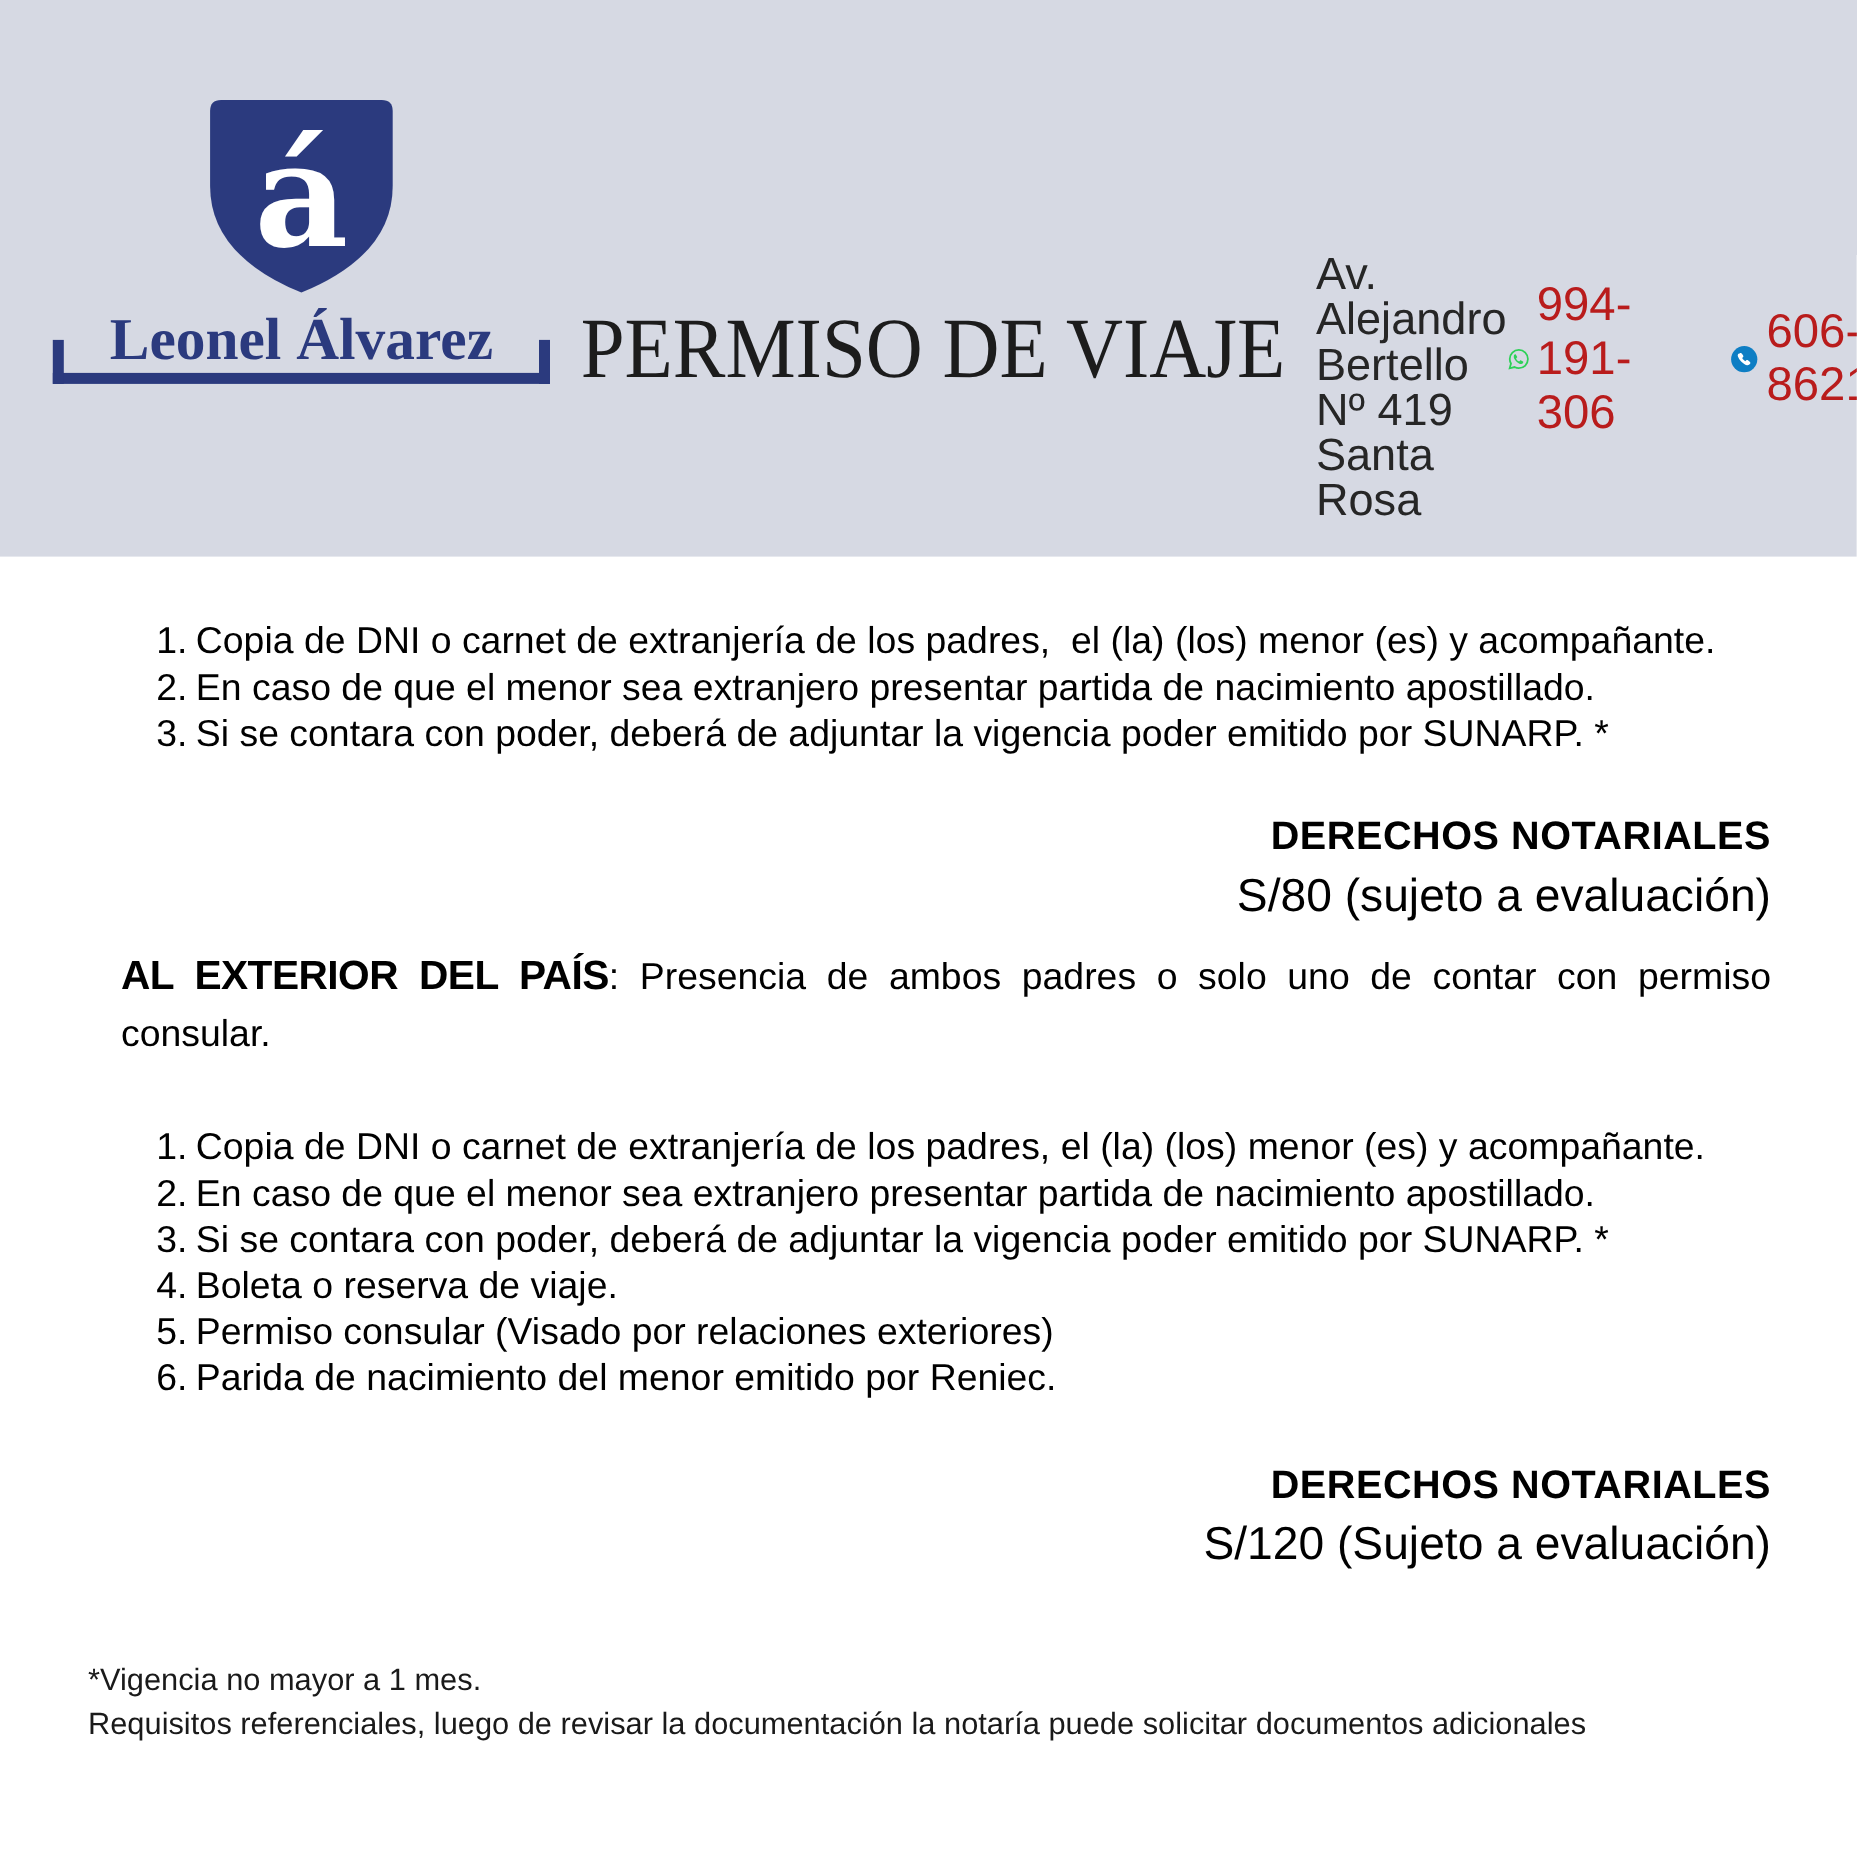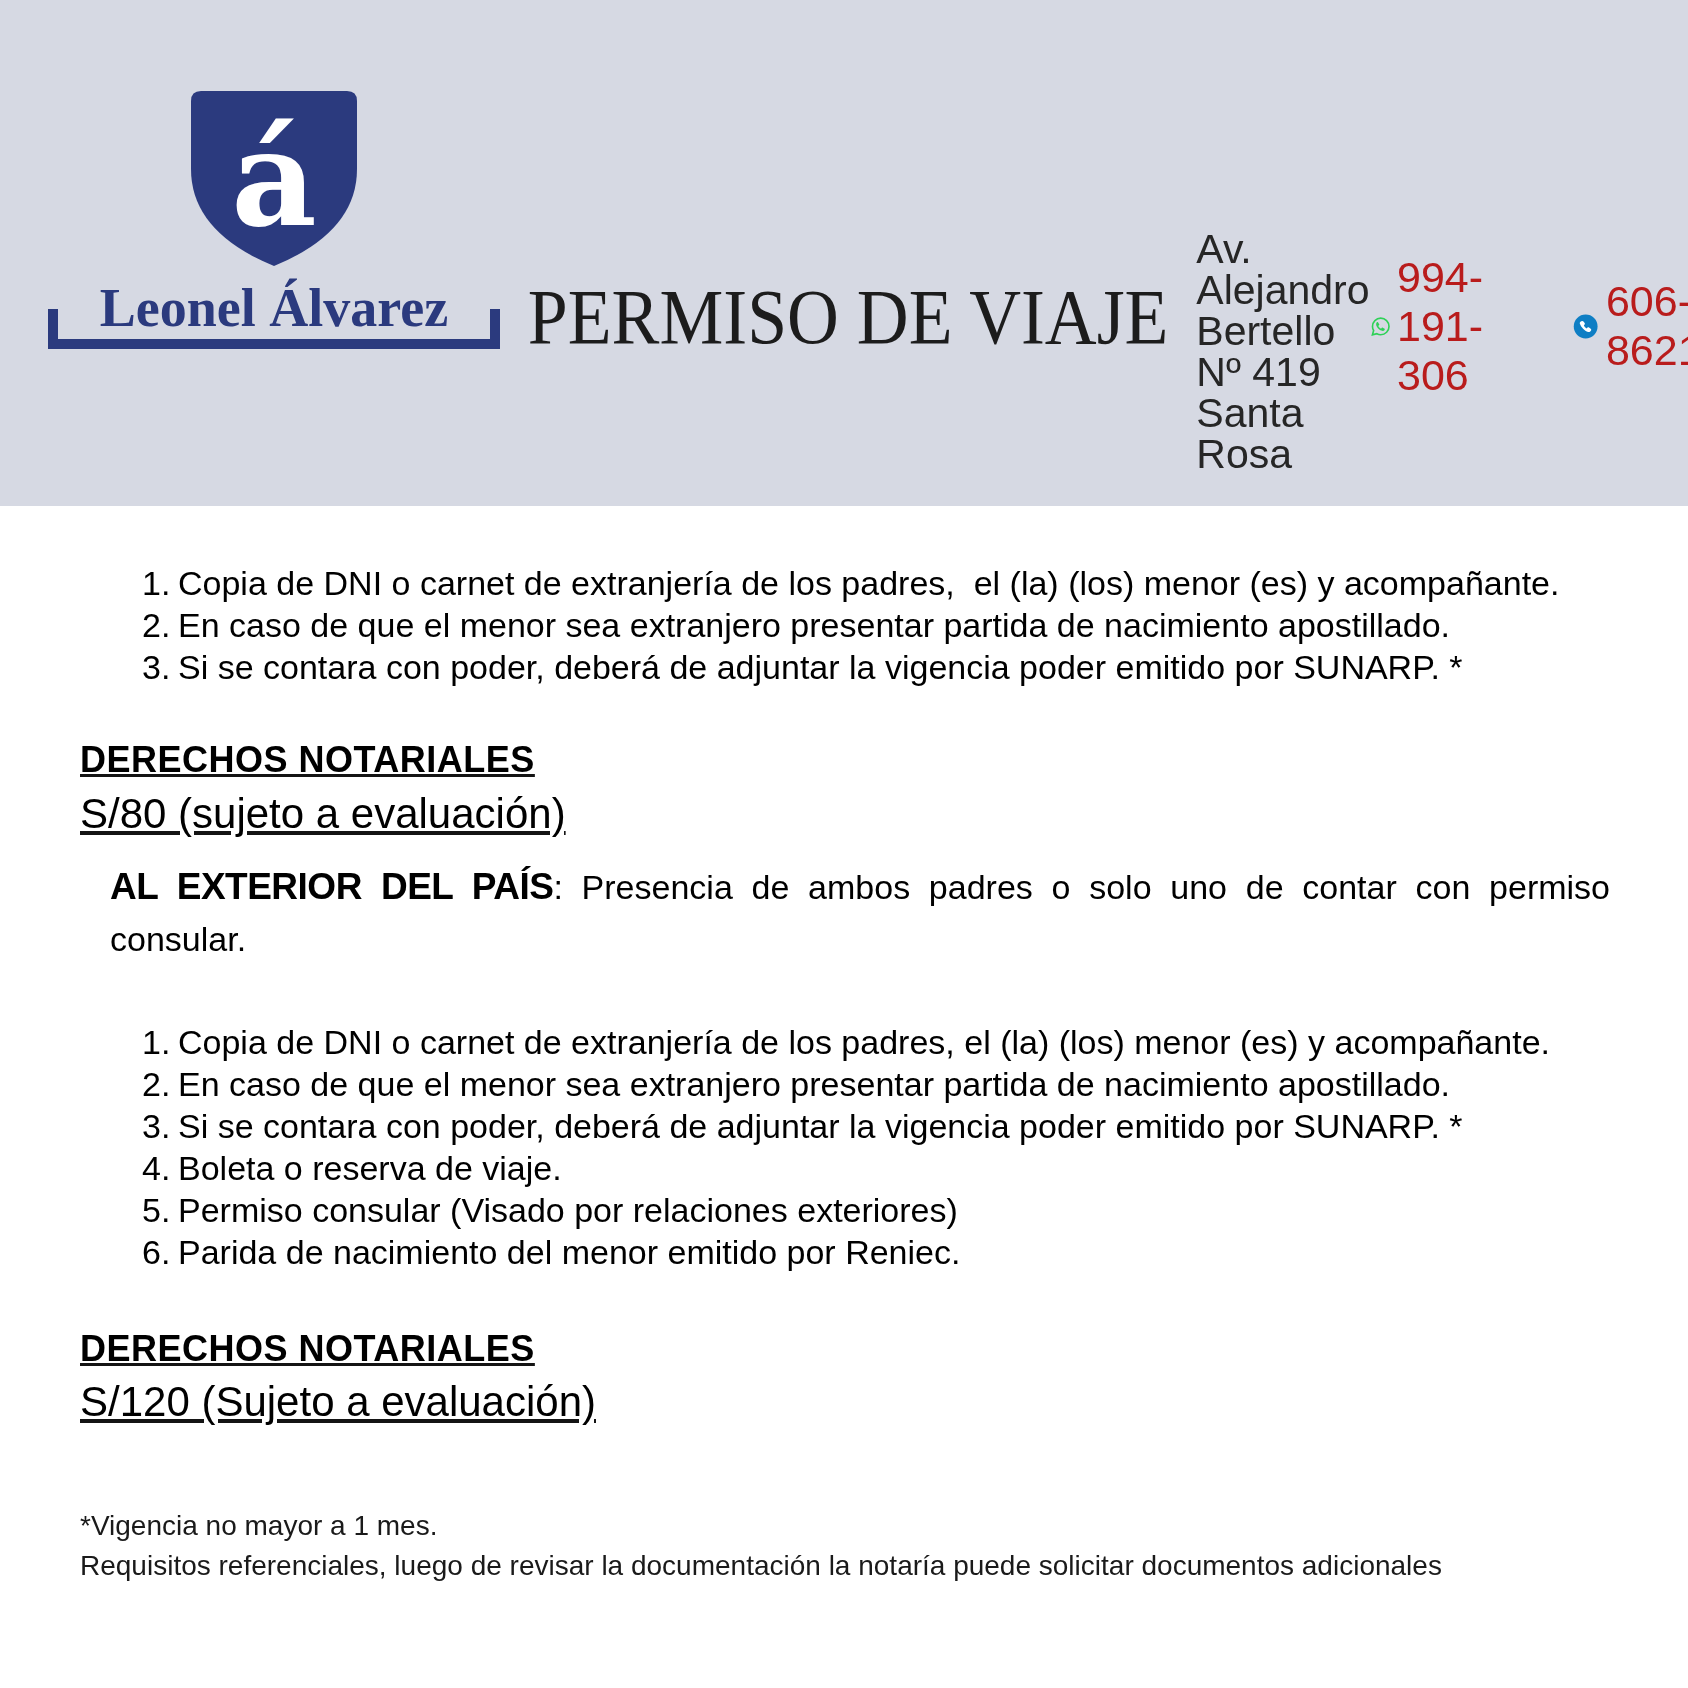--- a/index.html
+++ b/index.html
@@ -55,21 +55,21 @@
   
   .content{box-sizing:border-box;padding:0 78px 0 80px;}
   .sec-heading{margin:0 0 0 30px;font-size:34px;line-height:52px;color:#000;}
   .sec-heading .hb{font-weight:800;font-size:37px;letter-spacing:-.5px;}
   .sec-heading.first{margin-top:82px;}
   .sec-heading.justified{margin-top:24px;text-align:justify;}
   .req-list{list-style:none;margin:56px 0 0 0;padding:0 0 0 62px;}
   .req-list li{display:flex;font-size:34px;line-height:42px;color:#000;}
   .req-list .num{flex:0 0 36px;}
   .req-list .txt{white-space:pre-wrap;}
-  .fees{text-align:left;margin-top:52px;text-decoration:underline;}
+  .fees{text-align:right;margin-top:52px;}
   .fees-title{margin:0;font-weight:800;font-size:36px;line-height:1.1;color:#000;letter-spacing:.5px;}
   .fees-value{margin:11px 0 0 0;font-size:42px;line-height:1.1;color:#000;}
   .footnotes{margin-top:80px;}
   .footnotes p{margin:0;font-size:28px;line-height:40px;color:#1a1a1a;}
 </style>
 </head>
 <body>
 
 <div class="page">
 

